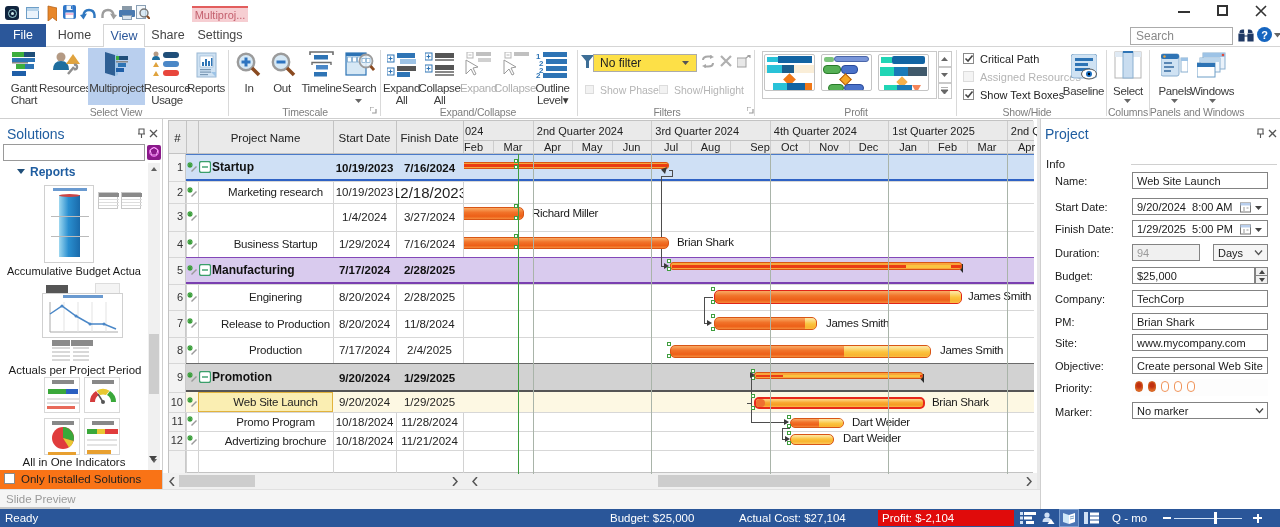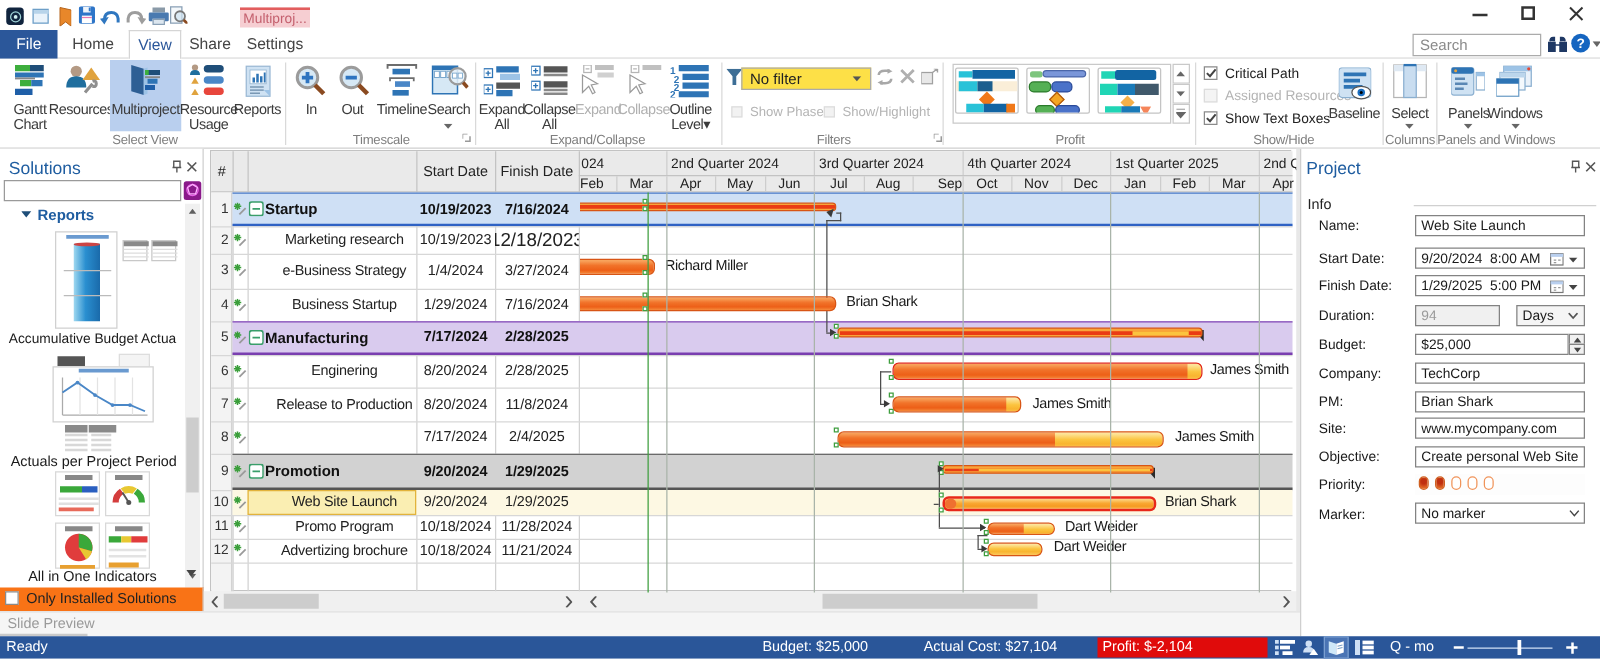--- a/index.html
+++ b/index.html
@@ -483,20 +483,21 @@
     <path d="M0 0 L8 0 L4 5 Z" fill="#444"></path>
   </svg>
 <div class="ab" style="left:0;top:470px;width:163px;height:19px;background:#f97316;border-right:1px solid #cfcfcf">
     <div class="ab" style="left:4px;top:3px;width:11px;height:11px;border:1px solid #8a8a8a;background:#fff"></div>
     <div class="ab" style="left:21px;top:3px;font-size:11.5px;color:#222">Only Installed Solutions</div>
   </div>
 <div class="ab" style="left:168px;top:120px;width:865px;height:353px;background:#fff;border:1px solid #c3c3c3;border-right:none">
     <div class="ab" style="left:0;top:0;width:865px;height:33px;background:#eaeaea;border-bottom:1px solid #c3c3c3"></div>
     <div class="cell ctr" style="left:0px;top:0;width:17px;height:33px;font-size:11.5px;color:#222">#</div>
     <div class="cell ctr" style="left:17px;top:0;width:12px;height:33px;font-size:11.5px;color:#222"></div>
+    <div class="cell ctr" style="left:29px;top:0;width:135px;height:33px;font-size:11.5px;color:#222">Project Name</div>
     <div class="cell ctr" style="left:164px;top:0;width:63px;height:33px;font-size:11.5px;color:#222">Start Date</div>
     <div class="cell ctr" style="left:227px;top:0;width:67px;height:33px;font-size:11.5px;color:#222">Finish Date</div>
     <div class="ab" style="left:17px;top:0;width:1px;height:33px;background:#c3c3c3"></div>
     <div class="ab" style="left:29px;top:0;width:1px;height:33px;background:#c3c3c3"></div>
     <div class="ab" style="left:164px;top:0;width:1px;height:33px;background:#c3c3c3"></div>
     <div class="ab" style="left:227px;top:0;width:1px;height:33px;background:#c3c3c3"></div>
     <div class="ab" style="left:294px;top:0;width:1px;height:33px;background:#c3c3c3"></div>
     <div class="ab" style="left:294px;top:19px;width:571px;height:1px;background:#c3c3c3"></div>
     <div class="cell" style="left:284.8px;top:20px;width:39.5px;height:13px;font-size:11px;color:#222;text-align:center">Feb</div>
     <div class="cell" style="left:324.3px;top:20px;width:39.5px;height:13px;font-size:11px;color:#222;text-align:center">Mar</div>
@@ -572,21 +573,20 @@
     </svg>
     <div class="cell ctr" style="left:49px;top:60px;width:115px;height:22px;font-size:11.5px;letter-spacing:-0.2px;color:#222">Marketing research</div>
     <div class="cell ctr" style="left:164px;top:60px;width:63px;height:22px;font-size:11.5px;color:#222">10/19/2023</div>
     <div class="cell ctr" style="left:227px;top:60px;width:67px;height:22px;font-size:15px;color:#222">12/18/2023</div>
     <div class="ab" style="left:0;top:109.5px;width:865px;height:1px;background:#d7d7d7"></div>
     <div class="cell" style="left:0;top:82px;width:14px;height:27.5px;font-size:11px;color:#333;text-align:right;line-height:27.5px">3</div>
     <svg class="ab" style="left:18px;top:90.0px" width="11" height="11">
       <path d="M3 0 L3 6 M0 3 L6 3 M1 1 L5 5 M5 1 L1 5" stroke="#3a9e3a" stroke-width="1.2"></path>
       <path d="M4 9 L9 4 L10 5 L5 10 Z" fill="#9a9a9a"></path>
     </svg>
-    <div class="cell ctr" style="left:49px;top:82px;width:115px;height:27.5px;font-size:11.5px;letter-spacing:-0.2px;color:#222">e-Business Strategy</div>
     <div class="cell ctr" style="left:164px;top:82px;width:63px;height:27.5px;font-size:11.5px;color:#222">1/4/2024</div>
     <div class="cell ctr" style="left:227px;top:82px;width:67px;height:27.5px;font-size:11.5px;color:#222">3/27/2024</div>
     <div class="ab" style="left:0;top:135.5px;width:865px;height:1px;background:#d7d7d7"></div>
     <div class="cell" style="left:0;top:109.5px;width:14px;height:26.0px;font-size:11px;color:#333;text-align:right;line-height:26.0px">4</div>
     <svg class="ab" style="left:18px;top:117.5px" width="11" height="11">
       <path d="M3 0 L3 6 M0 3 L6 3 M1 1 L5 5 M5 1 L1 5" stroke="#3a9e3a" stroke-width="1.2"></path>
       <path d="M4 9 L9 4 L10 5 L5 10 Z" fill="#9a9a9a"></path>
     </svg>
     <div class="cell ctr" style="left:49px;top:109.5px;width:115px;height:26.0px;font-size:11.5px;letter-spacing:-0.2px;color:#222">Business Startup</div>
     <div class="cell ctr" style="left:164px;top:109.5px;width:63px;height:26.0px;font-size:11.5px;color:#222">1/29/2024</div>
@@ -622,20 +622,21 @@
     </svg>
     <div class="cell ctr" style="left:49px;top:189px;width:115px;height:27px;font-size:11.5px;letter-spacing:-0.2px;color:#222">Release to Production</div>
     <div class="cell ctr" style="left:164px;top:189px;width:63px;height:27px;font-size:11.5px;color:#222">8/20/2024</div>
     <div class="cell ctr" style="left:227px;top:189px;width:67px;height:27px;font-size:11.5px;color:#222">11/8/2024</div>
     <div class="ab" style="left:0;top:242px;width:865px;height:1px;background:#d7d7d7"></div>
     <div class="cell" style="left:0;top:216px;width:14px;height:26px;font-size:11px;color:#333;text-align:right;line-height:26px">8</div>
     <svg class="ab" style="left:18px;top:224px" width="11" height="11">
       <path d="M3 0 L3 6 M0 3 L6 3 M1 1 L5 5 M5 1 L1 5" stroke="#3a9e3a" stroke-width="1.2"></path>
       <path d="M4 9 L9 4 L10 5 L5 10 Z" fill="#9a9a9a"></path>
     </svg>
+    <div class="cell ctr" style="left:49px;top:216px;width:115px;height:26px;font-size:11.5px;letter-spacing:-0.2px;color:#222">Production</div>
     <div class="cell ctr" style="left:164px;top:216px;width:63px;height:26px;font-size:11.5px;color:#222">7/17/2024</div>
     <div class="cell ctr" style="left:227px;top:216px;width:67px;height:26px;font-size:11.5px;color:#222">2/4/2025</div>
     <div class="ab" style="left:17px;top:242px;width:848px;height:29px;background:#d2d2d2;border-top:1px solid #6a6a6a;border-bottom:2px solid #555"></div>
     <div class="ab" style="left:0;top:271px;width:865px;height:1px;background:#d7d7d7"></div>
     <div class="cell" style="left:0;top:242px;width:14px;height:29px;font-size:11px;color:#333;text-align:right;line-height:29px">9</div>
     <svg class="ab" style="left:18px;top:251px" width="11" height="11">
       <path d="M3 0 L3 6 M0 3 L6 3 M1 1 L5 5 M5 1 L1 5" stroke="#3a9e3a" stroke-width="1.2"></path>
       <path d="M4 9 L9 4 L10 5 L5 10 Z" fill="#9a9a9a"></path>
     </svg>
     <svg class="ab" style="left:30px;top:250px" width="12" height="12">

